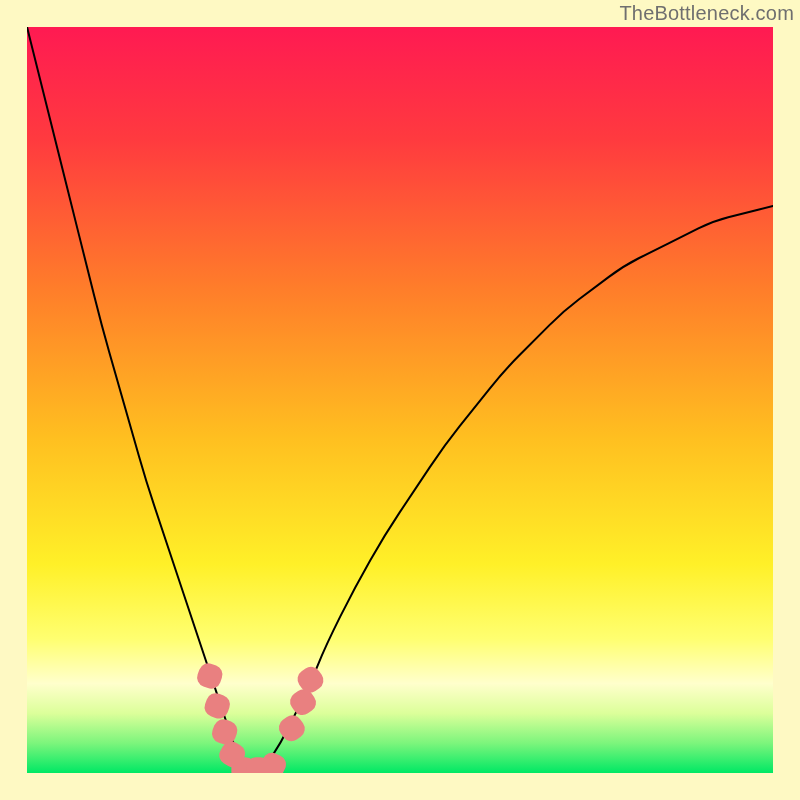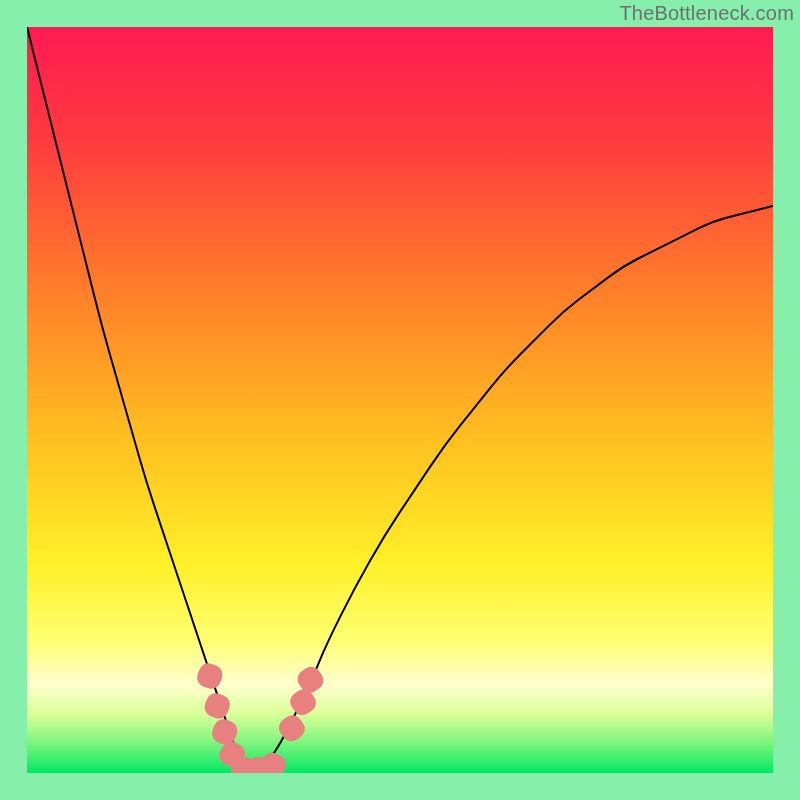--- a/index.html
+++ b/index.html
@@ -10,21 +10,21 @@
     background: #000;
     overflow: hidden;
     font-family: Arial, Helvetica, sans-serif;
   }
   .frame {
     position: absolute;
     top: 0;
     left: 0;
     width: 800px;
     height: 800px;
-    background: #86efac;
+    background: #fef9c3;
   }
   .plot {
     position: absolute;
     top: 27px;
     left: 27px;
     width: 746px;
     height: 746px;
   }
   .watermark {
     position: absolute;

